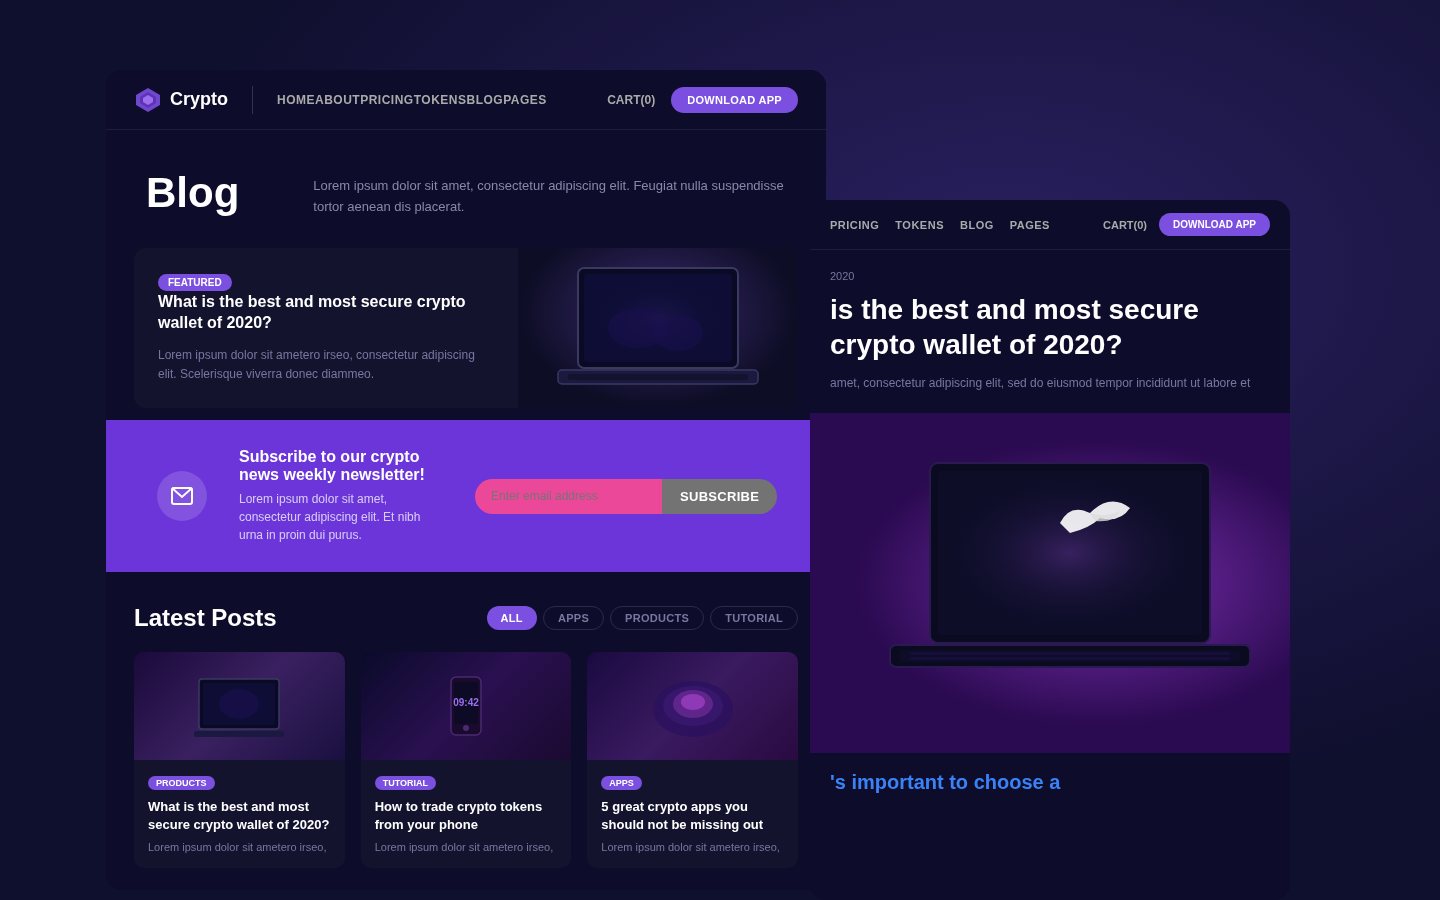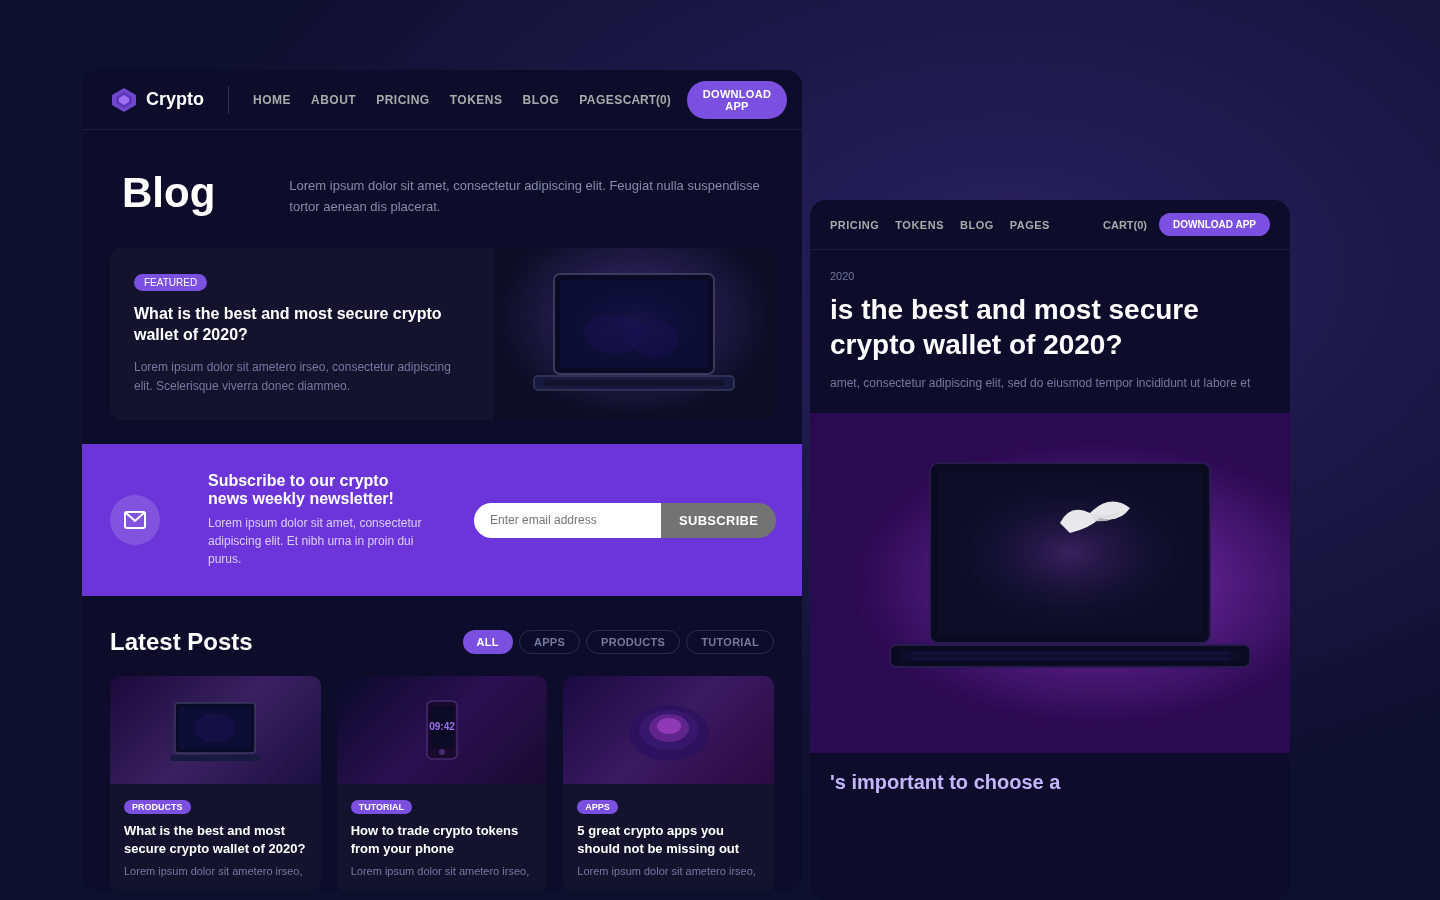--- a/index.html
+++ b/index.html
@@ -15,21 +15,21 @@
     
     .bg-overlay {
       position: absolute;
       inset: 0;
       background: radial-gradient(ellipse at 70% 30%, #2a2060 0%, #0f0f2e 60%);
     }
 
     
     .main-card {
       position: absolute;
-      left: 82px;
+      left: 106px;
       top: 70px;
       width: 720px;
       height: 820px;
       background: #0d0d2b;
       border-radius: 16px;
       overflow: hidden;
     }
 
     
     .navbar {
@@ -52,21 +52,20 @@
       width: 28px;
       height: 28px;
     }
     .logo-text {
       color: #fff;
       font-size: 18px;
       font-weight: 700;
     }
     .nav-links {
       display: flex;
-      gap: 20px;
       align-items: center;
       flex: 1;
     }
     .nav-link {
       color: #aaa;
       font-size: 12px;
       font-weight: 600;
       text-transform: uppercase;
       letter-spacing: 0.5px;
       cursor: pointer;
@@ -134,25 +133,24 @@
     }
     .featured-content {
       flex: 1;
       padding: 24px 24px;
     }
     .featured-badge {
       display: inline-block;
       background: #7b4fe0;
       color: #fff;
       font-size: 10px;
-      font-weight: 400;
+      font-weight: 700;
       text-transform: uppercase;
       padding: 3px 10px;
       border-radius: 12px;
-      margin-bottom: 12px;
       text-align: right;
     }
     .featured-title {
       color: #fff;
       font-size: 16px;
       font-weight: 700;
       line-height: 1.35;
       margin-bottom: 12px;
     }
     .featured-excerpt {
@@ -171,26 +169,26 @@
       height: 100%;
       background: 
         radial-gradient(ellipse at 50% 40%, #3a2a6e 0%, #0d0d25 70%);
       display: flex;
       align-items: center;
       justify-content: center;
     }
 
     
     .newsletter-section {
-      margin-top: 24px;
+      margin-top: 12px;
       background: #6b35d9;
-      padding: 28px 28px;
-      display: flex;
-      align-items: center;
-      gap: 48px;
+      padding: 28px 51px;
+      display: flex;
+      align-items: center;
+      gap: 32px;
     }
     .newsletter-icon-wrap {
       background: rgba(255,255,255,0.15);
       border-radius: 50%;
       width: 50px;
       height: 50px;
       display: flex;
       align-items: center;
       justify-content: center;
       flex-shrink: 0;
@@ -214,21 +212,21 @@
       gap: 0;
       flex: 1;
       max-width: 300px;
     }
     .email-input {
       flex: 1;
       border: none;
       border-radius: 24px 0 0 24px;
       padding: 10px 16px;
       font-size: 12px;
-      background: #ffffff;
+      background: #ec4899;
       color: #333;
       outline: none;
     }
     .subscribe-btn {
       background: #737373;
       color: #fff;
       border: none;
       border-radius: 0 24px 24px 0;
       padding: 10px 18px;
       font-size: 13px;
@@ -442,21 +440,21 @@
       align-items: flex-end;
       justify-content: flex-end;
       padding: 20px;
     }
 
     
     .bottom-right-section {
       padding: 16px 20px;
     }
     .bottom-right-title {
-      color: #c4b5fd;
+      color: #3b82f6;
       font-size: 20px;
       font-weight: 800;
       line-height: 1.3;
     }
   </style>
 </head>
 <body>
 
 <div class="bg-overlay"></div>
 

